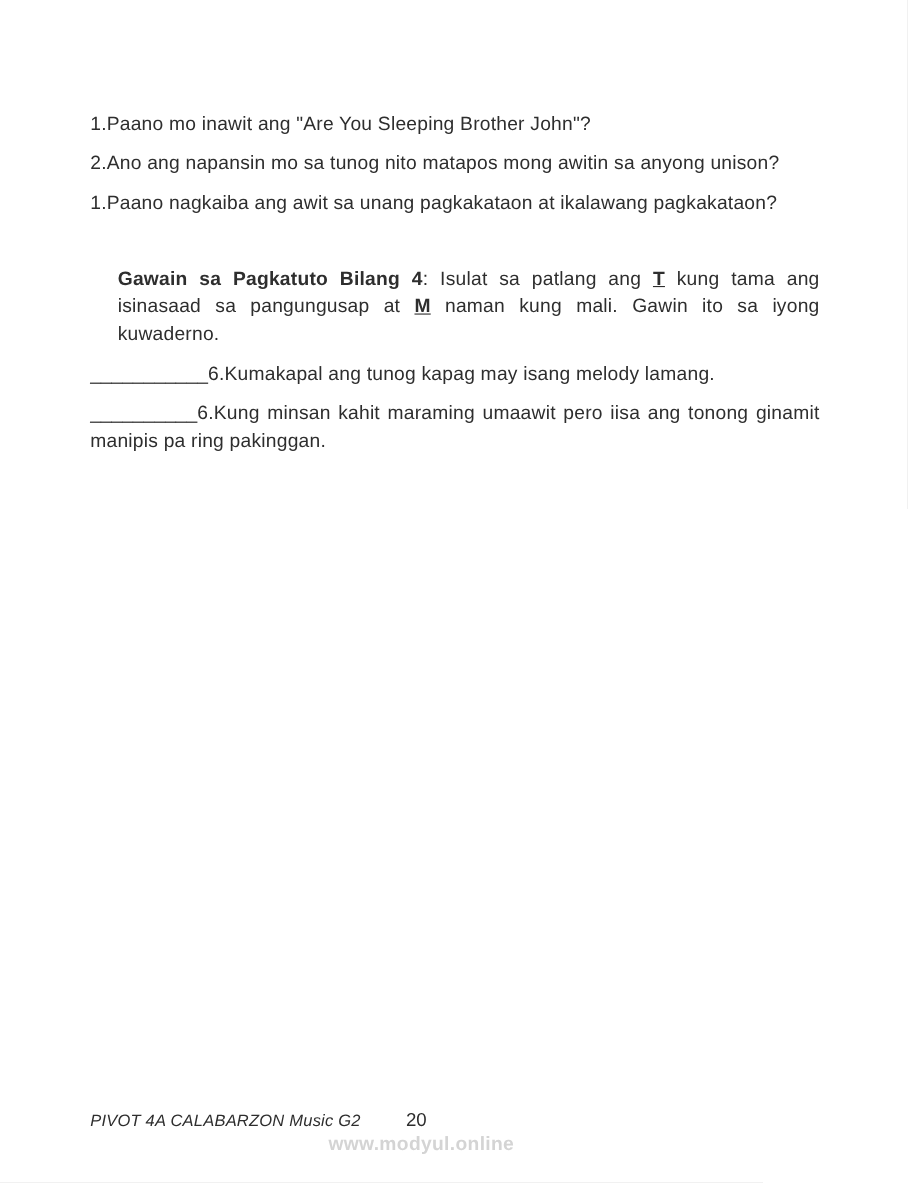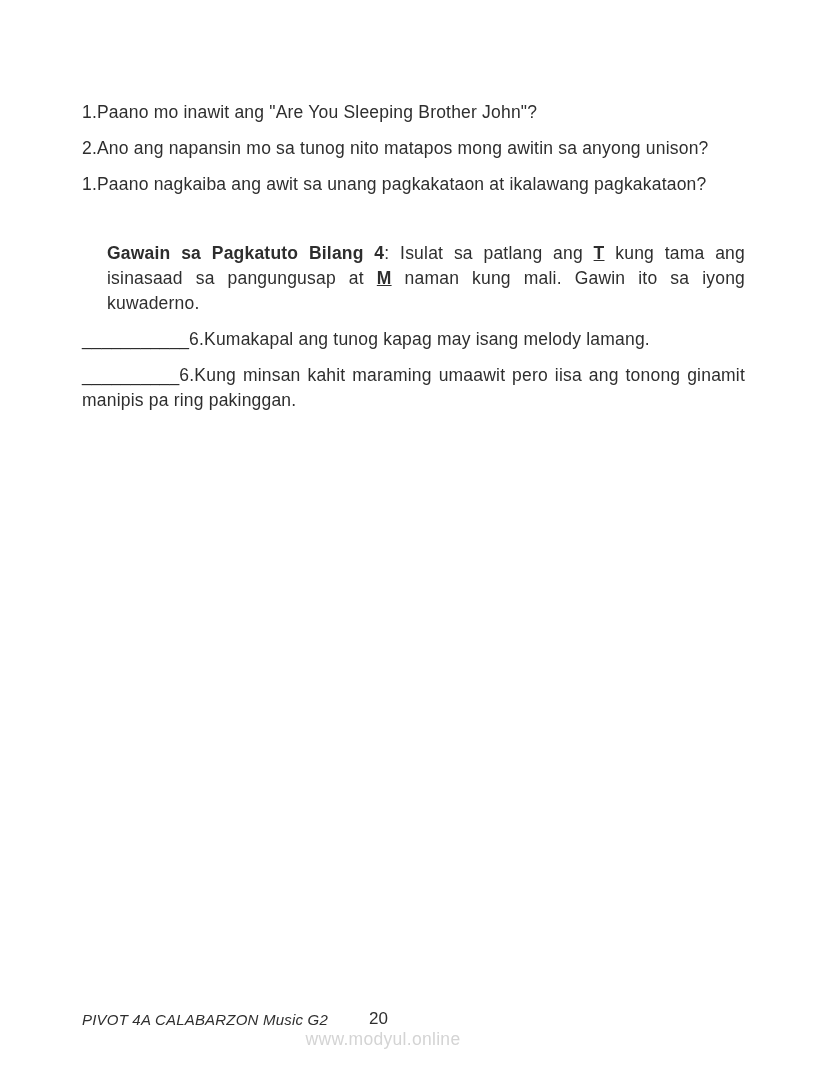--- a/index.html
+++ b/index.html
@@ -72,20 +72,21 @@
   }
   .watermark {
     position: absolute;
     top: 1029px;
     left: 0;
     width: 766px;
     text-align: center;
     font-size: 17.5px;
     color: #d4d4d4;
     letter-spacing: 0.3px;
+    font-weight: bold;
   }
 </style>
 </head>
 <body>
 
 <div class="page">
   <div class="content">
 
     <p class="para">
       <span>1.Paano mo inawit ang "Are You Sleeping Brother John"?</span>

